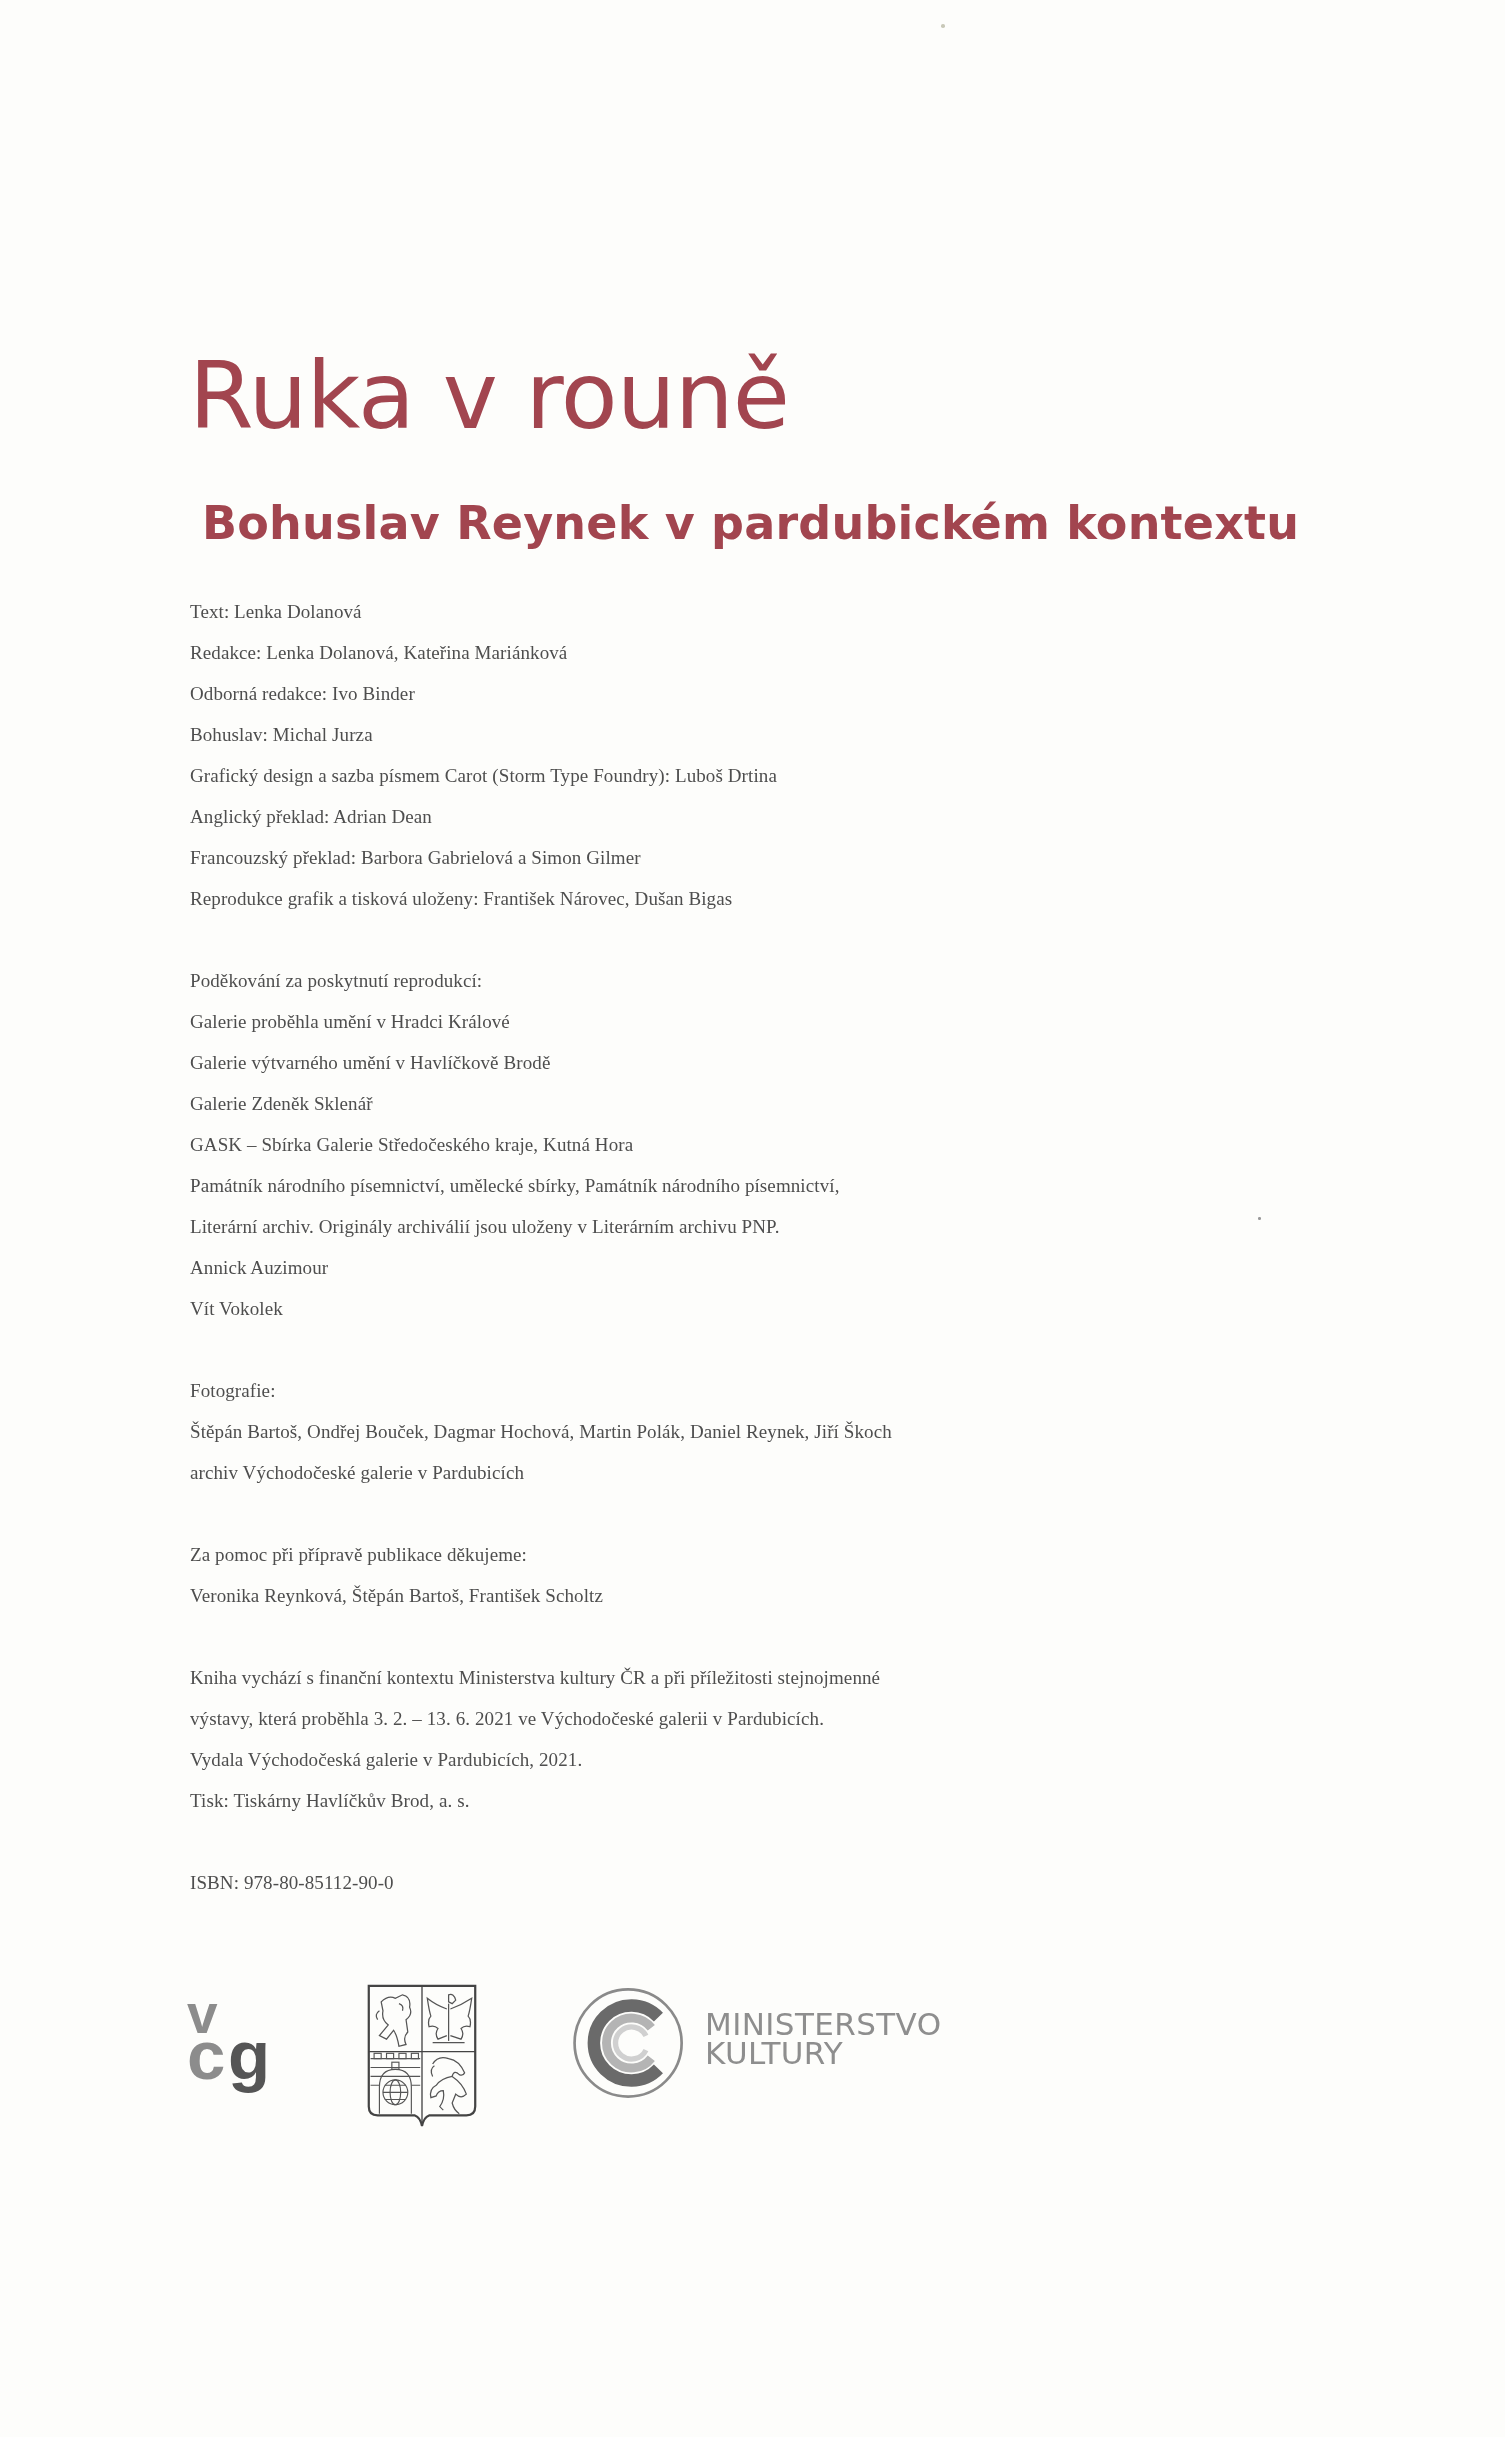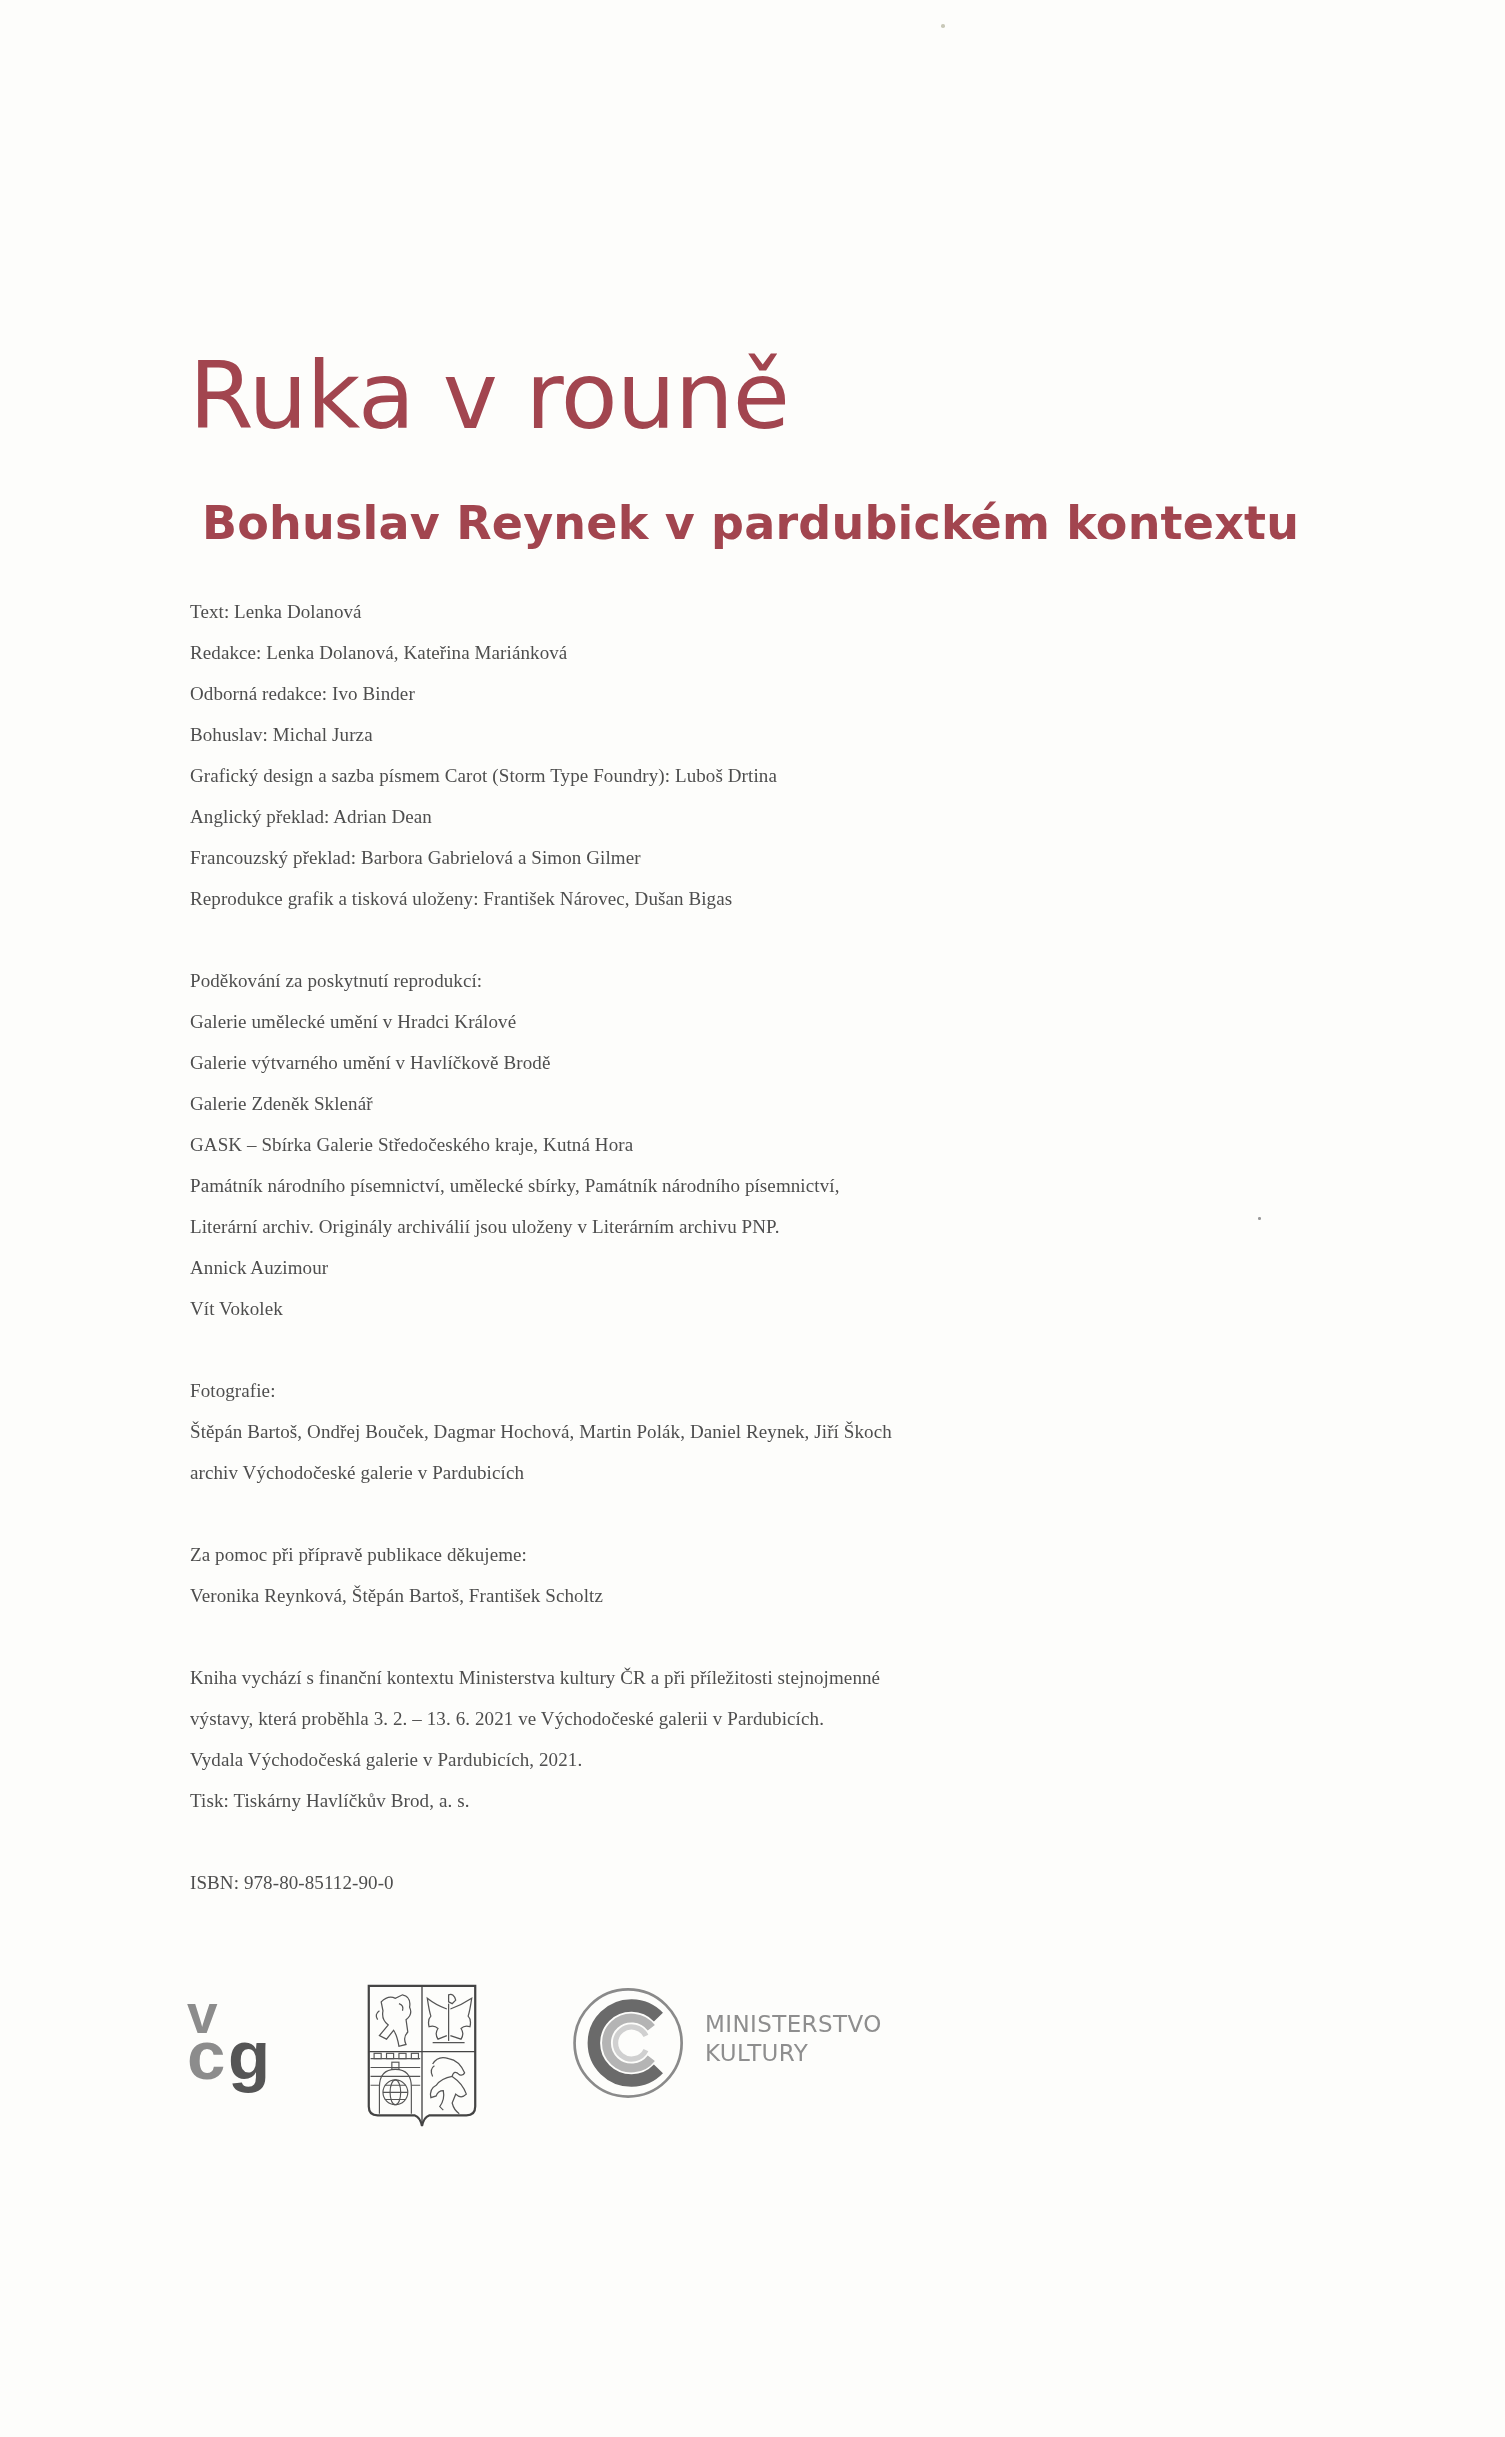--- a/index.html
+++ b/index.html
@@ -94,21 +94,21 @@
     left: 571px;
     top: 1985px;
     width: 116px;
     height: 116px;
   }
   .mk-text {
     position: absolute;
     left: 705px;
     top: 2010px;
     font-family: "DejaVu Sans", "Liberation Sans", sans-serif;
-    font-size: 23px;
+    font-size: 31px;
     line-height: 29px;
     color: #8e8e8e;
     letter-spacing: 0.4px;
   }
   .mk-text span { display: block; white-space: nowrap; }
   .speck {
     position: absolute;
     left: 941px; top: 24px;
     width: 3.6px; height: 3.6px; border-radius: 50%;
     background: #c8c8b8;
@@ -137,21 +137,21 @@
       <span class="line">Odborná redakce: Ivo Binder</span>
       <span class="line">Bohuslav: Michal Jurza</span>
       <span class="line">Grafický design a sazba písmem Carot (Storm Type Foundry): Luboš Drtina</span>
       <span class="line">Anglický překlad: Adrian Dean</span>
       <span class="line">Francouzský překlad: Barbora Gabrielová a Simon Gilmer</span>
       <span class="line">Reprodukce grafik a tisková uloženy: František Nárovec, Dušan Bigas</span>
     </div>
 
     <div class="block">
       <span class="line">Poděkování za poskytnutí reprodukcí:</span>
-      <span class="line">Galerie umělecké umění v Hradci Králové</span>
+      <span class="line">Galerie proběhla umění v Hradci Králové</span>
       <span class="line">Galerie výtvarného umění v Havlíčkově Brodě</span>
       <span class="line">Galerie Zdeněk Sklenář</span>
       <span class="line">GASK – Sbírka Galerie Středočeského kraje, Kutná Hora</span>
       <span class="line">Památník národního písemnictví, umělecké sbírky, Památník národního písemnictví,</span>
       <span class="line">Literární archiv. Originály archiválií jsou uloženy v Literárním archivu PNP.</span>
       <span class="line">Annick Auzimour</span>
       <span class="line">Vít Vokolek</span>
     </div>
 
     <div class="block">

